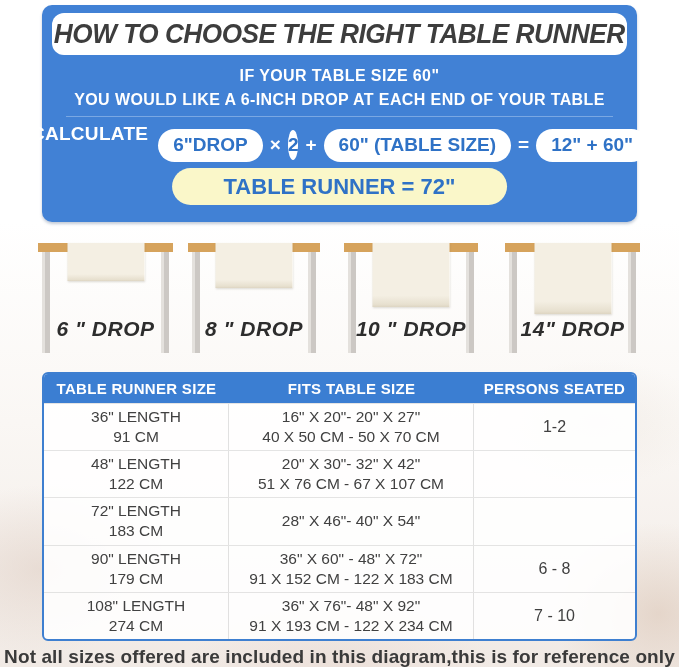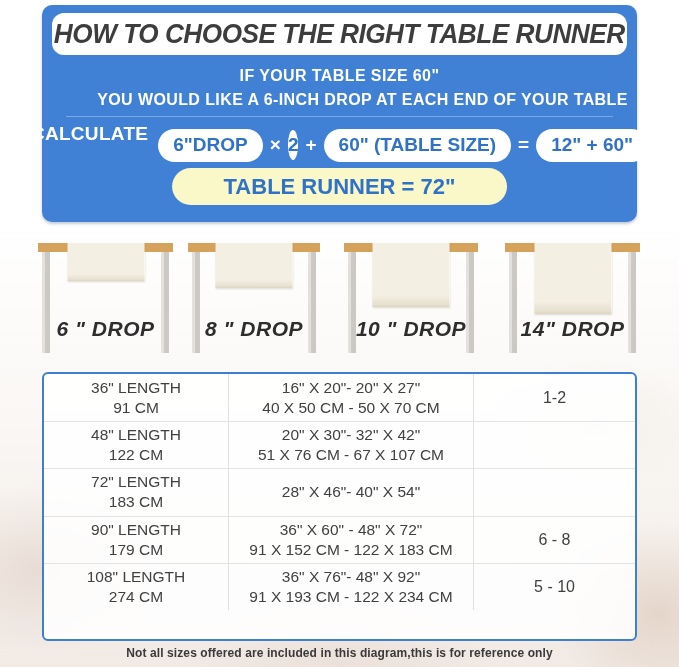--- a/index.html
+++ b/index.html
@@ -28,21 +28,21 @@
     position:absolute; left:10px; right:10px; top:8px; height:42px;
     background:#ffffff; border-radius:12px;
     display:flex; align-items:center; justify-content:center;
   }
   .title-box .title {
     font-size:27px; font-weight:bold; font-style:italic; color:#3d3d3d;
     letter-spacing:-0.5px; transform:scaleX(0.97); white-space:nowrap;
   }
   .subline { position:absolute; left:0; width:100%; text-align:center; color:#ffffff; letter-spacing:0.4px; }
   .subline.s1 { top:62px; font-size:16px; font-weight:bold; }
-  .subline.s2 { top:86px; font-size:16px; font-weight:bold;margin-left:23px; }
+  .subline.s2 { top:86px; font-size:16px; font-weight:bold; }
   .panel-divider { position:absolute; left:24px; right:24px; top:111px; height:1px; background:rgba(230,240,255,0.35); }
 
   .calc-row {
     position:absolute; left:0; top:123px; width:100%; height:34px;
     display:flex; align-items:center; justify-content:center; gap:7px;
   }
   .calc-label { color:#ffffff; font-size:19px; font-weight:bold; letter-spacing:0.3px; margin-right:3px; }
   .pill {
     background:#ffffff; color:#2f72c6; font-weight:bold; font-size:19px;
     border-radius:17px; height:33px; display:flex; align-items:center; justify-content:center;
@@ -105,21 +105,21 @@
   .st-row .cell {
     display:flex; flex-direction:column; align-items:center; justify-content:center;
     color:#414141; font-size:15.5px; line-height:20px; text-align:center; white-space:nowrap;
   }
   .st-row .col1 { border-right:1px solid rgba(200,200,200,0.55); }
   .st-row .col2 { border-right:1px solid rgba(200,200,200,0.55); }
   .st-row .col3 { font-size:16px; }
 
   .footnote {
     position:absolute; left:0; top:646px; width:679px; text-align:center;
-    font-size:12px; font-weight:bold; color:#3a3a3a; letter-spacing:0.1px;
+    font-size:19px; font-weight:bold; color:#3a3a3a; letter-spacing:0.1px;
   }
 </style>
 </head>
 <body>
 
 <div class="page">
   <div class="bg-photo"></div>
 
   <div class="blue-panel">
     <div class="title-box">
@@ -168,20 +168,25 @@
     <div class="illus illus-4">
       <div class="tabletop"></div>
       <div class="leg left"></div>
       <div class="leg right"></div>
       <div class="runner-cloth"></div>
       <div class="drop-label">14" DROP</div>
     </div>
   </div>
 
   <div class="size-table">
+    <div class="st-header">
+      <div class="hcell col1">TABLE RUNNER SIZE</div>
+      <div class="hcell col2">FITS TABLE SIZE</div>
+      <div class="hcell col3">PERSONS SEATED</div>
+    </div>
 
     <div class="st-row">
       <div class="cell col1">
         <span>36" LENGTH</span>
         <span>91 CM</span>
       </div>
       <div class="cell col2">
         <span>16" X 20"- 20" X 27"</span>
         <span>40 X 50 CM - 50 X 70 CM</span>
       </div>
@@ -228,19 +233,19 @@
     <div class="st-row">
       <div class="cell col1">
         <span>108" LENGTH</span>
         <span>274 CM</span>
       </div>
       <div class="cell col2">
         <span>36" X 76"- 48" X 92"</span>
         <span>91 X 193 CM - 122 X 234 CM</span>
       </div>
       <div class="cell col3">
-        <span>5 - 10</span>
+        <span>7 - 10</span>
       </div>
     </div>
   </div>
 
   <div class="footnote">Not all sizes offered are included in this diagram,this is for reference only</div>
 </div>
 
 </body></html>

